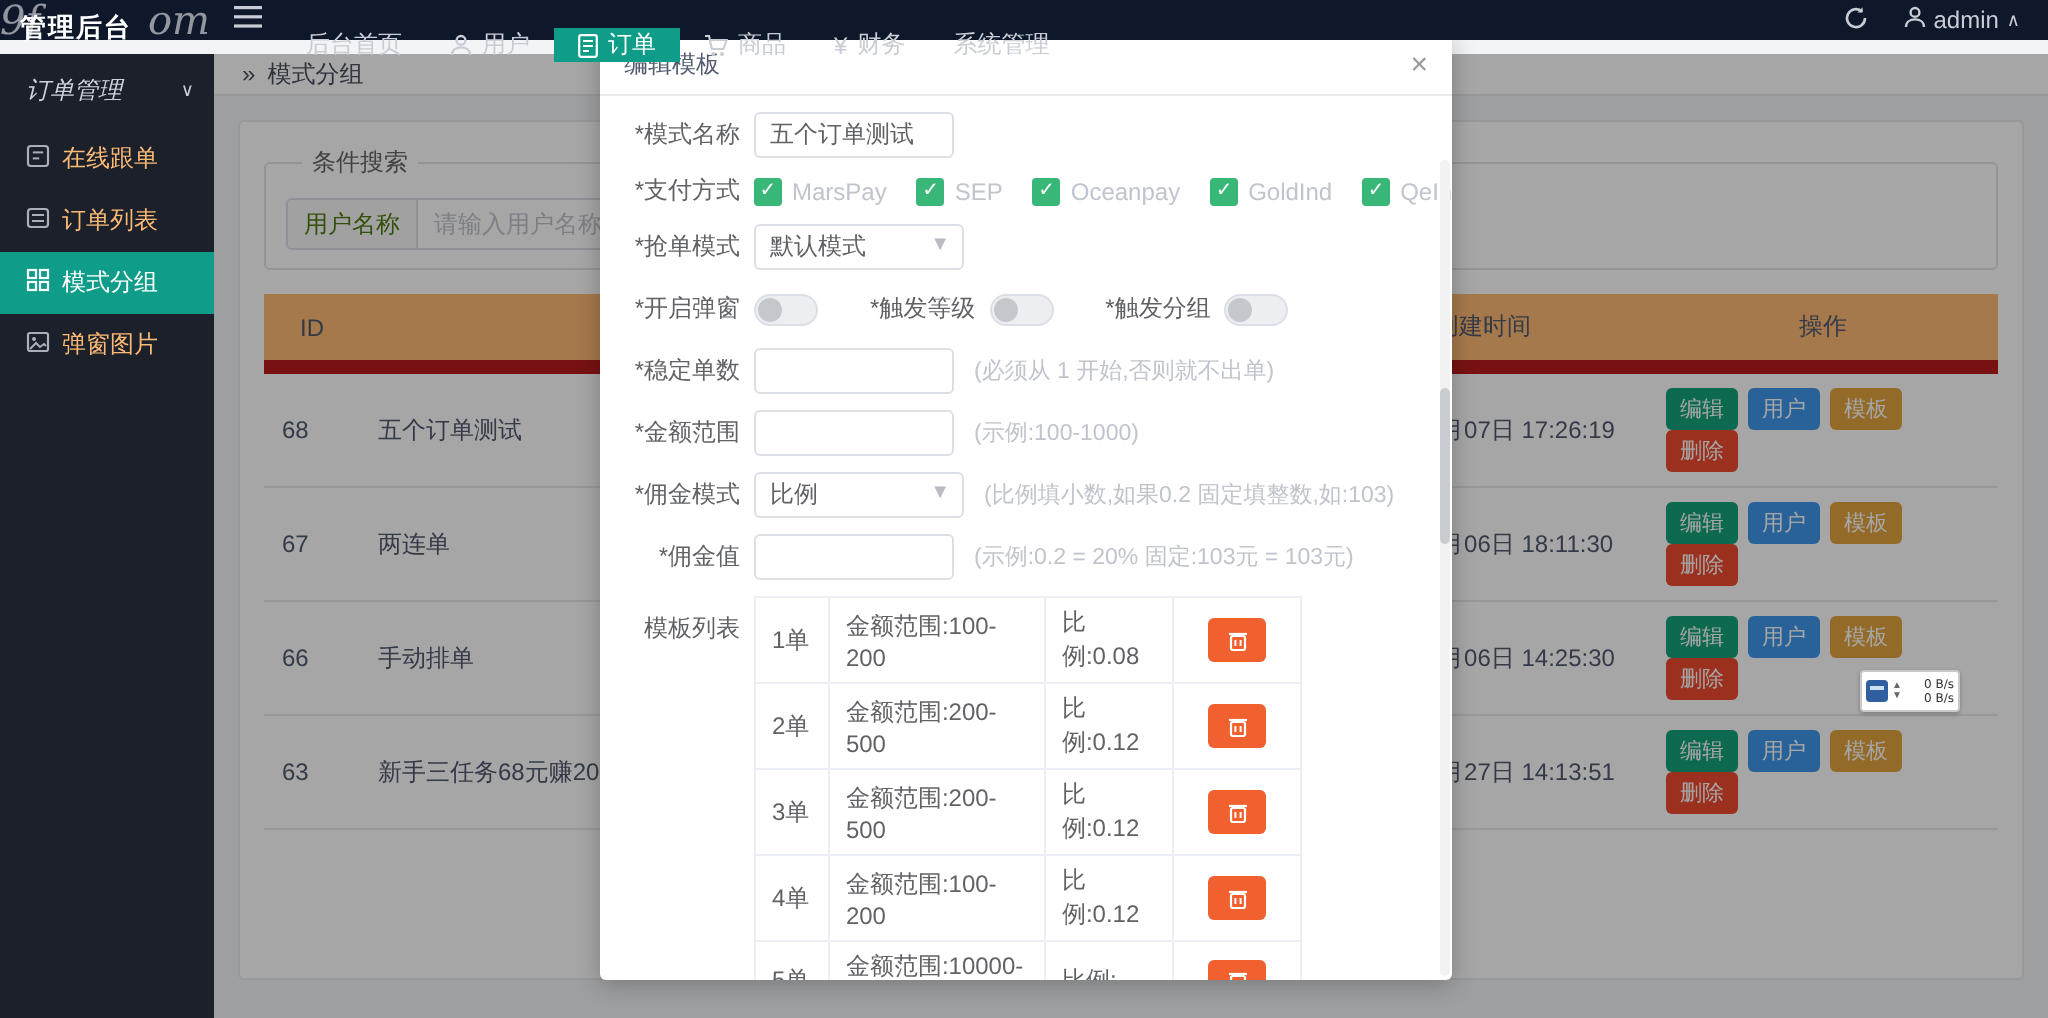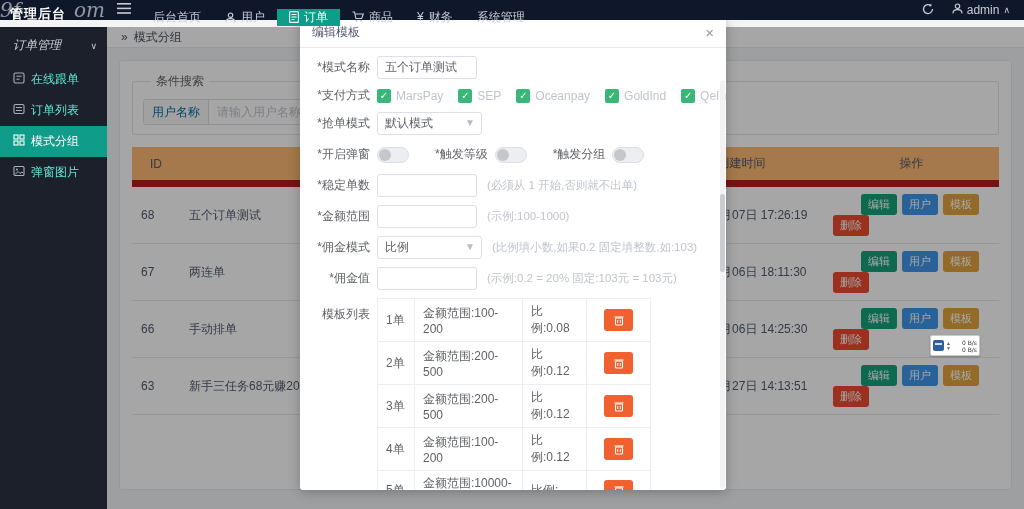--- a/index.html
+++ b/index.html
@@ -5,54 +5,54 @@
   * { margin:0; padding:0; box-sizing:border-box; }
   html,body { width:1024px; height:509px; overflow:hidden; }
   body { font-family:"Liberation Sans","DejaVu Sans",sans-serif; background:#f3f4f6; position:relative; font-size:12px; color:#515a6e; }
 
   
   .navbar { position:absolute; top:0; left:0; width:1024px; height:20px; background:#0f172a; display:flex; align-items:stretch; z-index:95; }
   .logo-box { width:107px; position:relative; color:#fff; flex-shrink:0; }
   .logo-text { position:absolute; left:10px; top:5px; font-size:13px; font-weight:bold; letter-spacing:1px; }
   .wm { position:absolute; top:-2px; font-family:"DejaVu Serif",serif; font-style:italic; font-size:20px; color:rgba(255,255,255,.55); }
   .wm-l { left:0; } .wm-r { right:2px; }
-  .nav-menu { display:flex; align-items:center;margin-top:14px; }
+  .nav-menu { display:flex; align-items:flex-start;margin-top:14px; }
   .nav-item { display:flex; align-items:center; gap:5px; padding:0 12px; color:#c8ccd4; font-size:12px; cursor:pointer; }
   .nav-item.active { background:#0f9d8a; color:#fff; }
   .nav-item svg { display:block; }
   .nav-burger { display:flex; align-items:center; padding:0 10px; color:#c8ccd4; }
   .nav-right { margin-left:auto; display:flex; align-items:center; gap:18px; padding-right:14px; color:#c8ccd4; }
   .nav-user { display:flex; align-items:center; gap:4px; }
   .caret { font-size:9px; color:#c8ccd4; }
 
   
   .sidebar { position:absolute; top:27px; left:0; width:107px; bottom:0; background:#1b202b; z-index:40; }
   .side-group { display:flex; align-items:center; justify-content:space-between; padding:10px 10px 10px 13px; color:#cfd4db; font-size:12px; cursor:pointer;font-style:italic; }
-  .side-item { display:flex; align-items:center; gap:6px; padding:7px 6px 7px 13px; color:#5eead4; font-size:12px; cursor:pointer; }
+  .side-item { display:flex; align-items:center; gap:6px; padding:7px 6px 7px 13px; color:#fdba74; font-size:12px; cursor:pointer; }
   .side-item svg { flex-shrink:0; }
   .side-item.active { background:#0f9d8a; color:#fff; }
 
   
   .content { position:absolute; top:27px; left:107px; right:0; bottom:0; background:#f3f4f6; }
   .breadcrumb { height:21px; background:#fff; border-bottom:1px solid #e8eaec; display:flex; align-items:center; padding-left:14px; gap:6px; color:#495060; font-size:12px; }
   .panel { margin:12px; background:#fff; border:1px solid #e8eaec; border-radius:3px; padding:12px; height:430px; }
   fieldset.search-fs { border:1px solid #e0e3e8; border-radius:3px; padding:9px 10px; margin-bottom:12px; }
   fieldset.search-fs legend { font-size:12px; color:#666; padding:0 5px; margin-left:8px; }
   .search-row { display:flex; align-items:center; gap:10px; }
   .input-group { display:flex; align-items:stretch; border:1px solid #dcdfe6; border-radius:3px; overflow:hidden; height:26px; width:230px; }
-  .ig-label { background:#f8f8f9; border-right:1px solid #dcdfe6; display:flex; align-items:center; padding:0 8px; color:#0369a1; font-size:12px; white-space:nowrap; }
+  .ig-label { background:#f8f8f9; border-right:1px solid #dcdfe6; display:flex; align-items:center; padding:0 8px; color:#4d7c0f; font-size:12px; white-space:nowrap; }
   .ig-input { border:none; outline:none; flex:1; padding:0 8px; font-size:12px; color:#515a6e; font-family:inherit; }
   .ig-input::placeholder { color:#c0c4cc; }
   .btn-search { background:#0f9d8a; color:#fff; border:none; border-radius:3px; height:26px; padding:0 12px; font-size:12px; display:flex; align-items:center; gap:5px; cursor:pointer; font-family:inherit; }
 
   table.bg-table { width:100%; border-collapse:collapse; font-size:12px; }
   .bg-table th { background:#fdba74; text-align:center; font-weight:normal; color:#515a6e; padding:8px 9px; border-bottom:7px solid #b91c1c; }
   .bg-table td { padding:7px 9px; border-bottom:1px solid #e8eaec; color:#515a6e; }
   .act-btn { border:none; border-radius:3px; color:#fff; font-size:11px; padding:3px 7px; margin-right:5px; cursor:pointer; font-family:inherit; }
-  .act-edit { background:#14a17b;margin-left:28px; } .act-user { background:#3e97ea; }
+  .act-edit { background:#14a17b; } .act-user { background:#3e97ea; }
   .act-tpl { background:#e2a33d; } .act-del { background:#ed4a2d; }
 
   
   .mask { position:absolute; top:27px; left:107px; right:0; bottom:0; background:rgba(0,0,0,.35); z-index:60; }
 
   
   .modal { position:absolute; left:300px; top:18px; width:426px; height:472px; background:#fff; border-radius:3px; box-shadow:0 2px 12px rgba(0,0,0,.25); z-index:70; }
   .modal-header { height:30px; display:flex; align-items:center; justify-content:space-between; padding:0 12px; border-bottom:1px solid #e8eaec; color:#515a6e; font-size:12px; }
   .modal-close { color:#999; font-size:15px; cursor:pointer; line-height:1; }
   .modal-body { padding:8px 14px 10px 4px; position:relative; height:calc(100% - 30px); overflow:hidden; }

